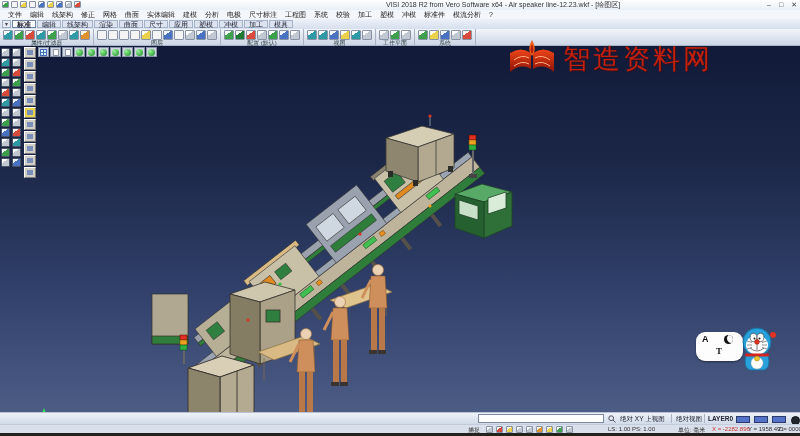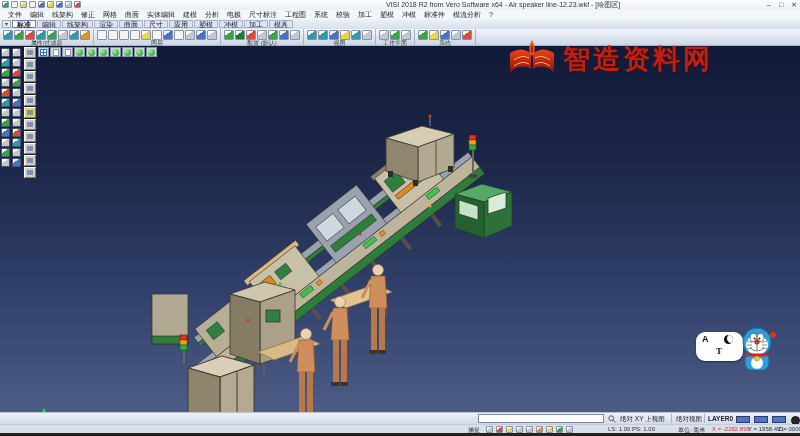--- a/index.html
+++ b/index.html
@@ -58,21 +58,21 @@
         display:flex;align-items:center;justify-content:center;}
   .sphere{width:7px;height:7px;border-radius:50%;background:radial-gradient(circle at 30% 30%,#94f294,#1d8c2a);}
   .pagei{width:6px;height:7px;background:#fff;border:1px solid #8a96a8;box-sizing:border-box;}
   .gridi{width:7px;height:7px;background:
          linear-gradient(#4868c0 1px,transparent 1px),linear-gradient(90deg,#4868c0 1px,#cfe 0);
          background-size:3px 3px;}
   .model-svg{position:absolute;left:130px;top:68px;}
   .triad{position:absolute;left:36px;top:358px;}
   
   .watermark{position:absolute;left:508px;top:40px;display:flex;align-items:center;gap:7px;z-index:60;}
-  .wm-text{font-size:27px;font-weight:bold;color:#c41e0c;letter-spacing:3px;white-space:nowrap;
+  .wm-text{font-size:27px;font-weight:normal;color:#c41e0c;letter-spacing:3px;white-space:nowrap;
            text-shadow:1px 1px 0 rgba(74,10,4,.55);}
   
   .ime{position:absolute;left:696px;top:332px;width:47px;height:29px;background:#fdfdfd;
        border-radius:9px;box-shadow:0 1px 2px rgba(0,0,0,.45);z-index:55;}
   .ime .la{position:absolute;left:6px;top:2px;font-size:9px;font-weight:bold;color:#111;}
   .ime .lt{position:absolute;left:20px;top:14px;font-size:9px;font-weight:bold;color:#111;
            font-family:"Liberation Serif",serif;}
   .moon{position:absolute;left:28px;top:3px;width:9px;height:9px;border-radius:50%;background:#111;overflow:hidden;}
   .moon::after{content:"";position:absolute;left:3px;top:-1px;width:9px;height:9px;border-radius:50%;background:#fdfdfd;}
   .dora{position:absolute;left:736px;top:325px;z-index:56;}

